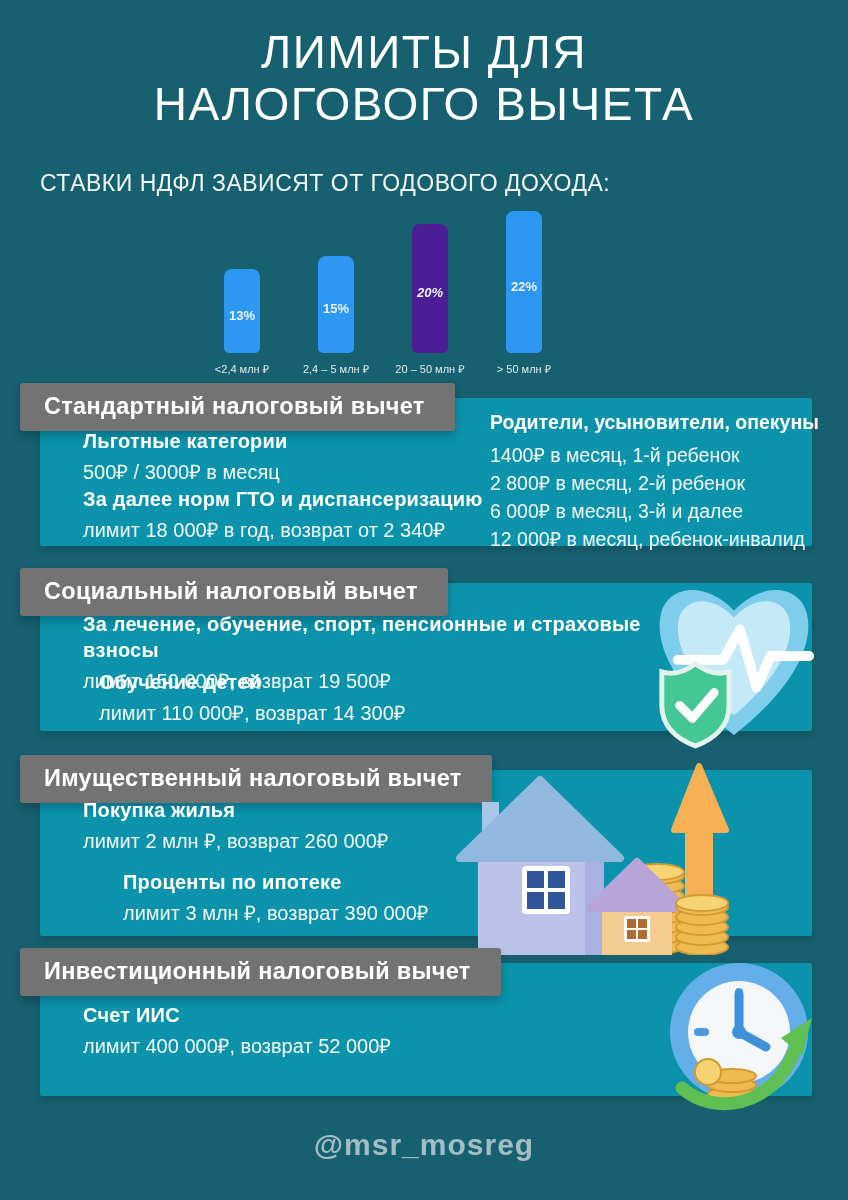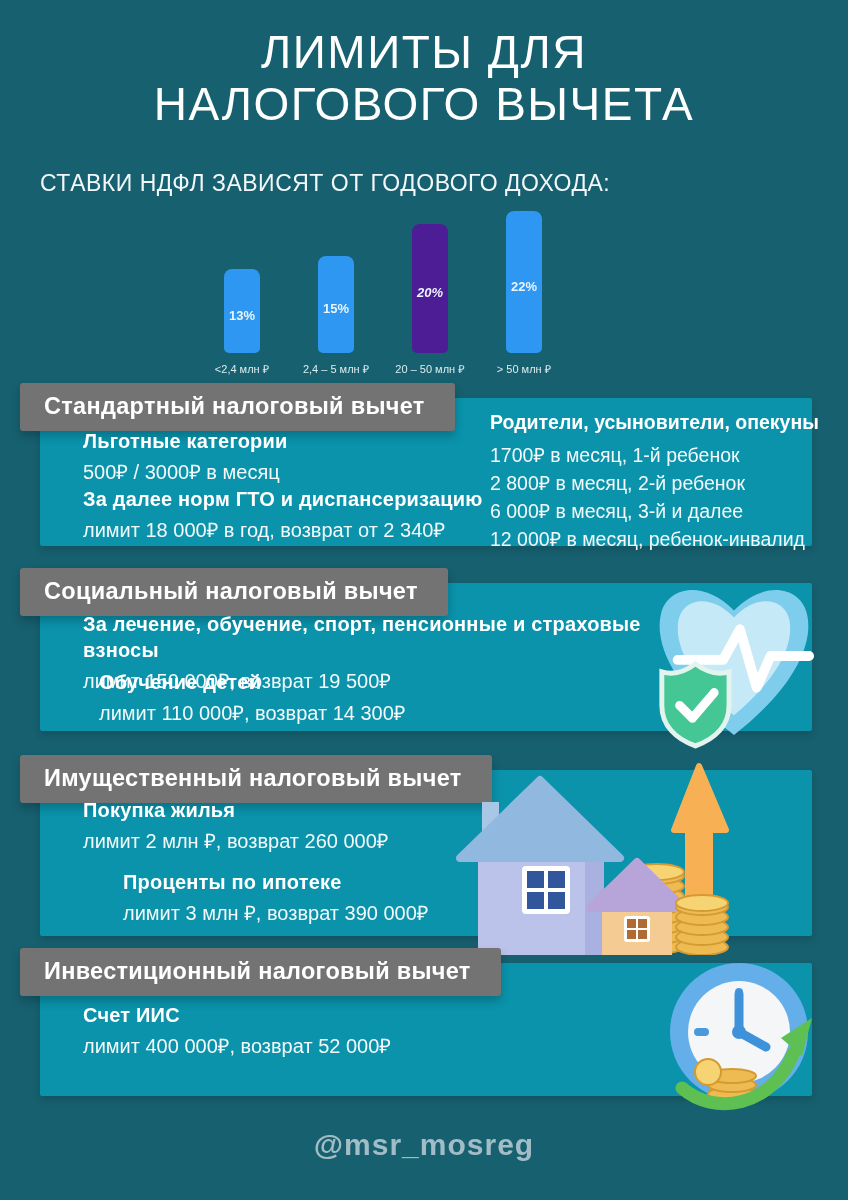--- a/index.html
+++ b/index.html
@@ -106,21 +106,21 @@
     <div class="block-title">Льготные категории</div>
     <div class="block-detail">500₽ / 3000₽ в месяц</div>
   </div>
   <div class="block" style="left:83px;top:486px;">
     <div class="block-title">За далее норм ГТО и диспансеризацию</div>
     <div class="block-detail">лимит 18 000₽ в год, возврат от 2 340₽</div>
   </div>
   <div class="block" style="left:490px;top:411px;">
     <div class="rtitle">Родители, усыновители, опекуны</div>
     <div class="rlines">
-      <div>1700₽ в месяц, 1-й ребенок</div>
+      <div>1400₽ в месяц, 1-й ребенок</div>
       <div>2 800₽ в месяц, 2-й ребенок</div>
       <div>6 000₽ в месяц, 3-й и далее</div>
       <div>12 000₽ в месяц, ребенок-инвалид</div>
     </div>
   </div>
 
   <div class="panel" style="left:40px;top:583px;width:772px;height:148px;"></div>
   <div class="sec-header" style="top:568px;">Социальный налоговый вычет</div>
 
   <div class="block" style="left:83px;top:611px;width:600px;">

